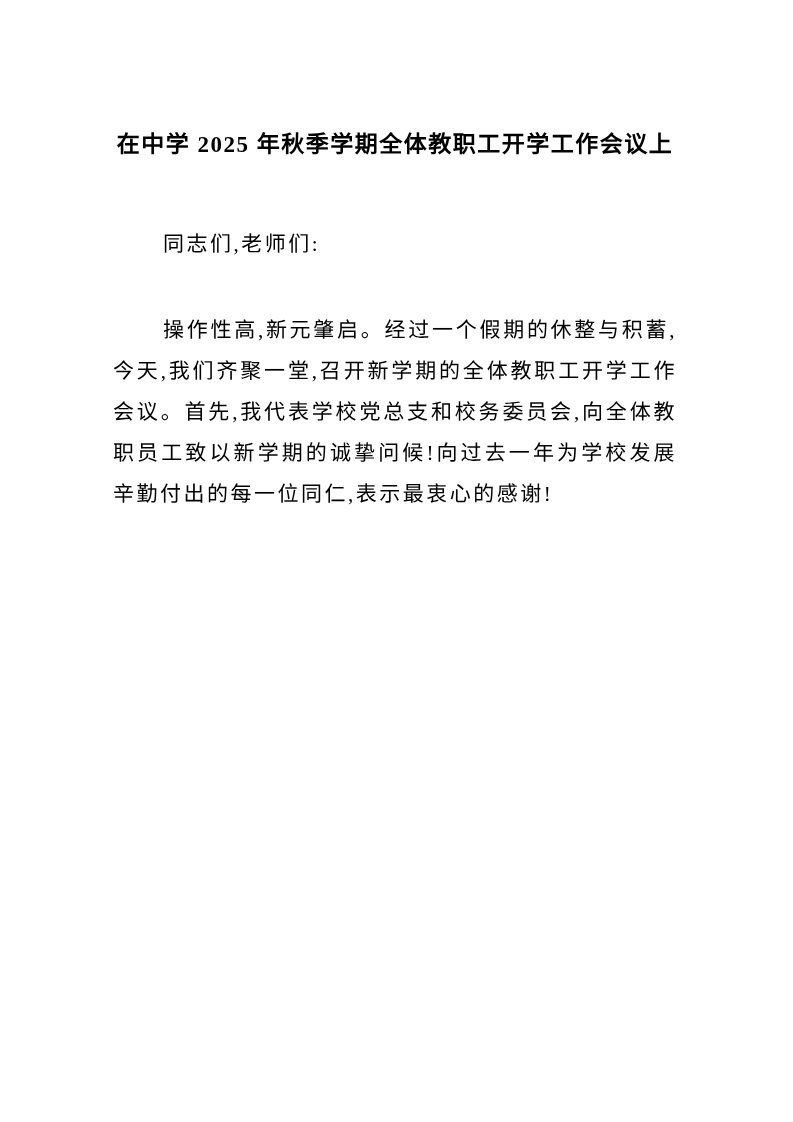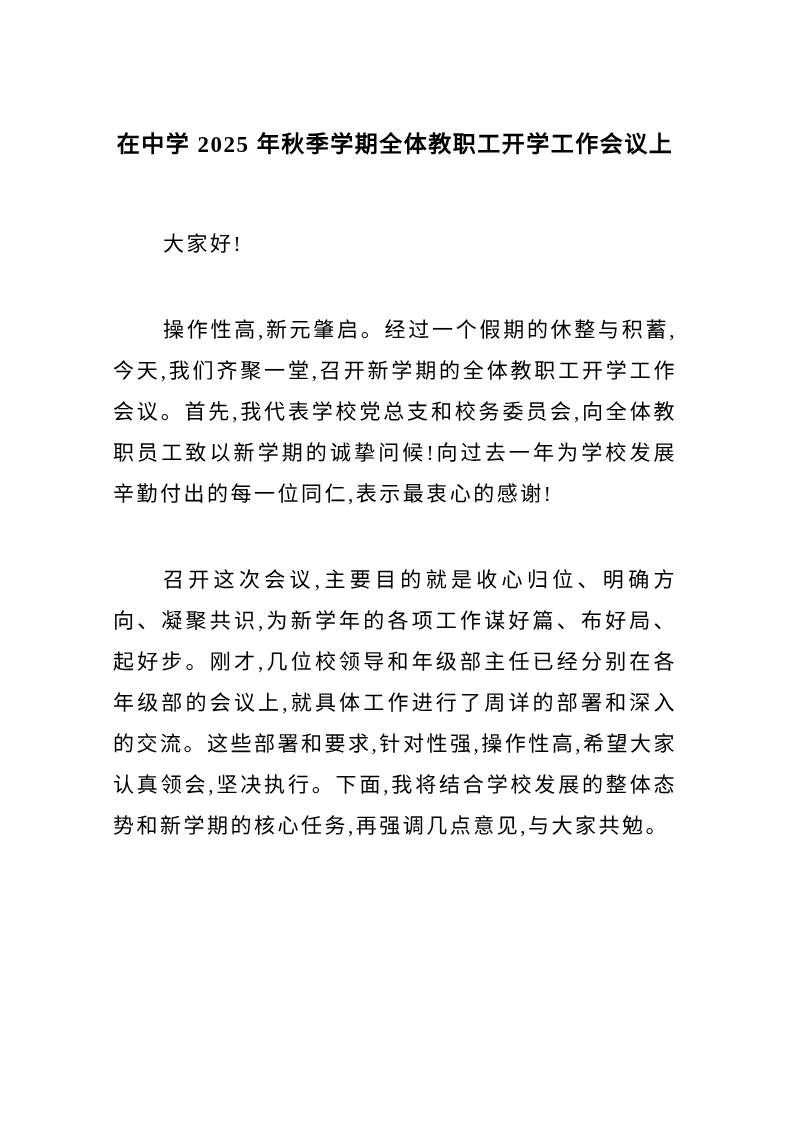--- a/index.html
+++ b/index.html
@@ -46,20 +46,19 @@
 </style>
 </head>
 <body>
 
 <div class="page">
 
   <h1 class="doc-title">
     <span class="title-line">在中学 2025 年秋季学期全体教职工开学工作会议上</span>
   </h1>
 
+  <p class="para">同志们,老师们:</p>
 
-  <p class="para">大家好!</p>
 
   <p class="para">操作性高,新元肇启。经过一个假期的休整与积蓄,今天,我们齐聚一堂,召开新学期的全体教职工开学工作会议。首先,我代表学校党总支和校务委员会,向全体教职员工致以新学期的诚挚问候!向过去一年为学校发展辛勤付出的每一位同仁,表示最衷心的感谢!</p>
 
-  <p class="para">召开这次会议,主要目的就是收心归位、明确方向、凝聚共识,为新学年的各项工作谋好篇、布好局、起好步。刚才,几位校领导和年级部主任已经分别在各年级部的会议上,就具体工作进行了周详的部署和深入的交流。这些部署和要求,针对性强,操作性高,希望大家认真领会,坚决执行。下面,我将结合学校发展的整体态势和新学期的核心任务,再强调几点意见,与大家共勉。</p>
 
 </div>
 
 </body></html>

